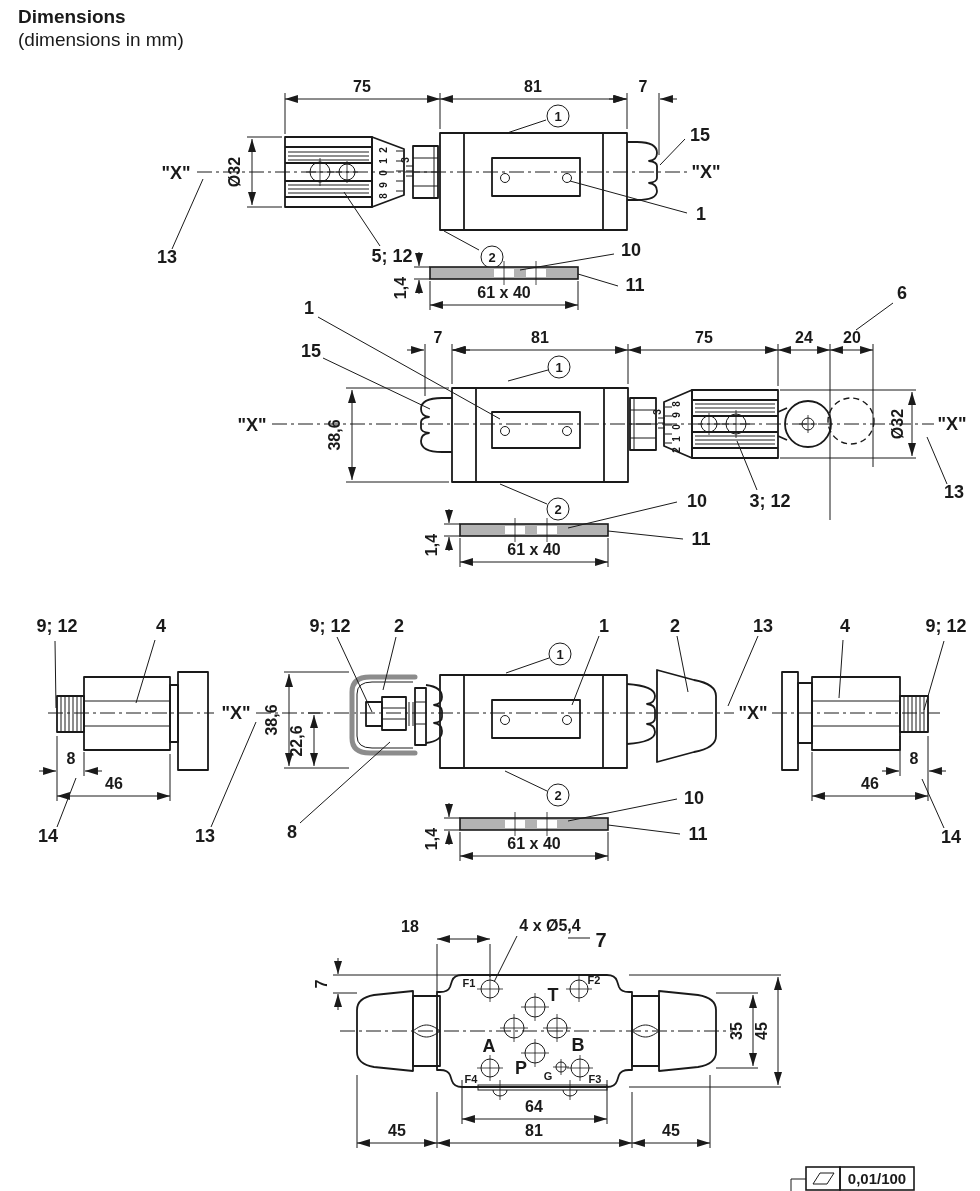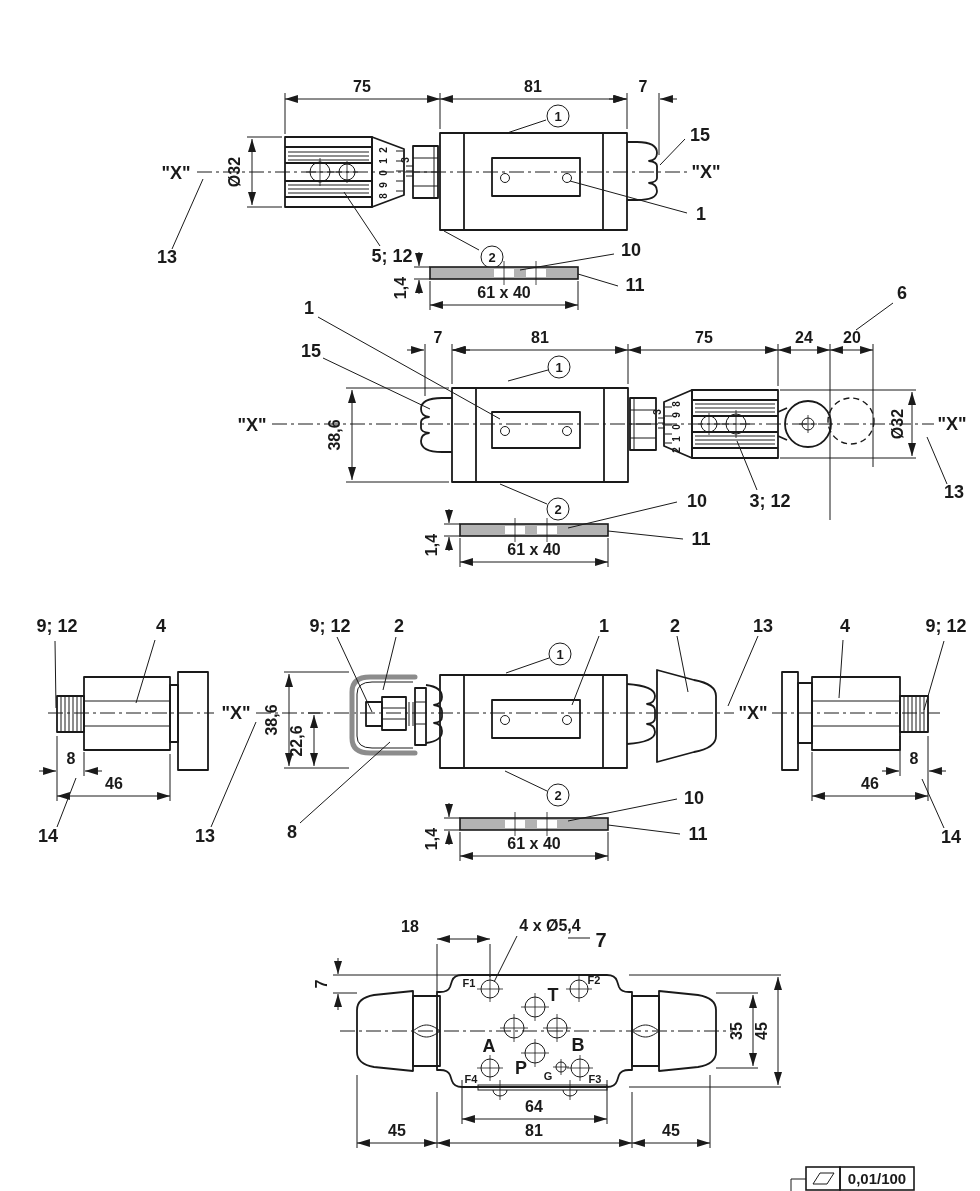--- a/index.html
+++ b/index.html
@@ -25,20 +25,24 @@
   .sm{font-size:11px;font-weight:bold;text-anchor:middle;}
   .dial{font-size:10px;font-weight:bold;text-anchor:middle;}
   .circ{font-size:13px;font-weight:bold;text-anchor:middle;}
   .tol{font-size:15px;font-weight:bold;text-anchor:middle;}
 </style>
 </head>
 <body>
 
 <div class="page">
 
+  <div class="titleblock">
+    <h1>Dimensions</h1>
+    <p>(dimensions in mm)</p>
+  </div>
 
   <svg width="980" height="1191" viewBox="0 0 980 1191">
     <defs>
       <marker id="arr" viewBox="0 0 13 9" refX="12.5" refY="4.5" markerWidth="14" markerHeight="10" orient="auto-start-reverse">
         <path d="M12.5,4.5 L0.5,0.8 L0.5,8.2 Z" fill="#1a1a1a"></path>
       </marker>
     </defs>
 
     <g>
       <line class="cl" x1="197" y1="172" x2="688" y2="172"></line>

